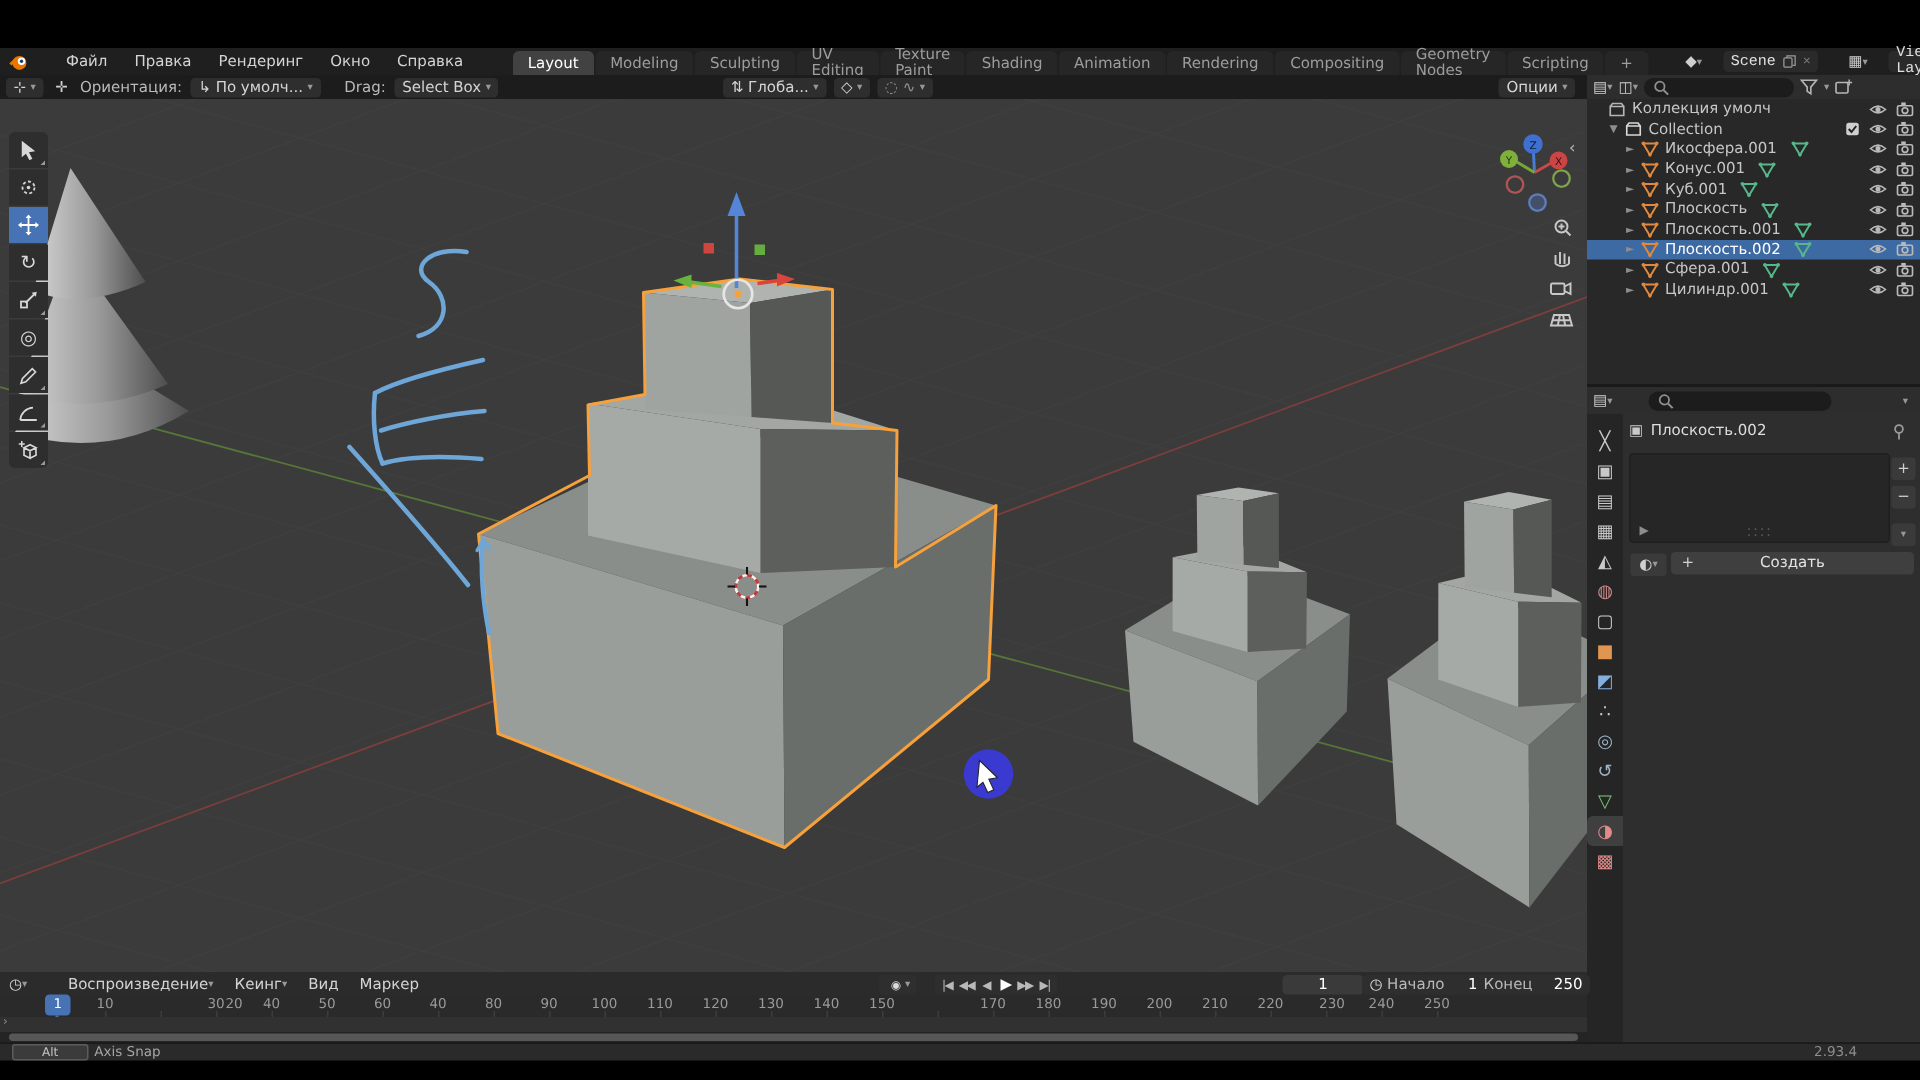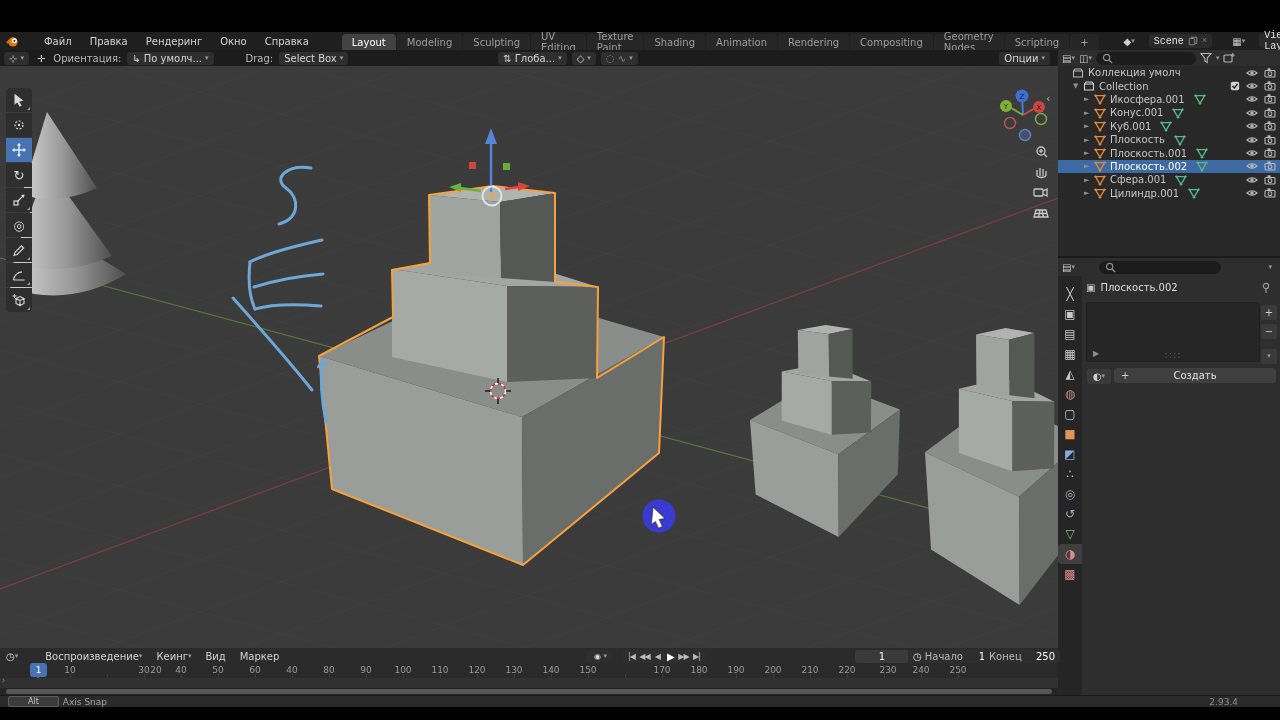--- a/index.html
+++ b/index.html
@@ -134,21 +134,21 @@
         </span>
       <span class="xicon">×</span>
     </span>
   </div>
 
   <div class="abs row" id="toolrow">
     <span class="btn" style="margin-left:4px">⊹<span class="dd">▾</span></span>
     <span class="icon" style="margin:0 8px;color:#cfcfcf">✛</span>
     <span class="lbl">Ориентация:</span>
     <span class="btn" style="margin-left:6px">↳ <span>По умолч...</span><span class="dd">▾</span></span>
-    <span class="lbl" style="margin-left:32px">Drag:</span>
+    <span class="lbl" style="margin-left:16px">Drag:</span>
     <span class="btn" style="margin-left:6px">
         <span>Select Box</span>
         <span class="dd">▾</span>
       </span>
     <span class="btn" style="margin-left:150px">⇅ <span>Глоба...</span><span class="dd">▾</span></span>
     <span class="btn" style="margin-left:5px">◇<span class="dd">▾</span></span>
     <span class="btn" style="margin-left:5px;color:#8d8d8d">◌ ∿<span class="dd">▾</span></span>
     <span class="btn" style="position:absolute;right:8px">
         <span>Опции</span>
         <span class="dd">▾</span>

